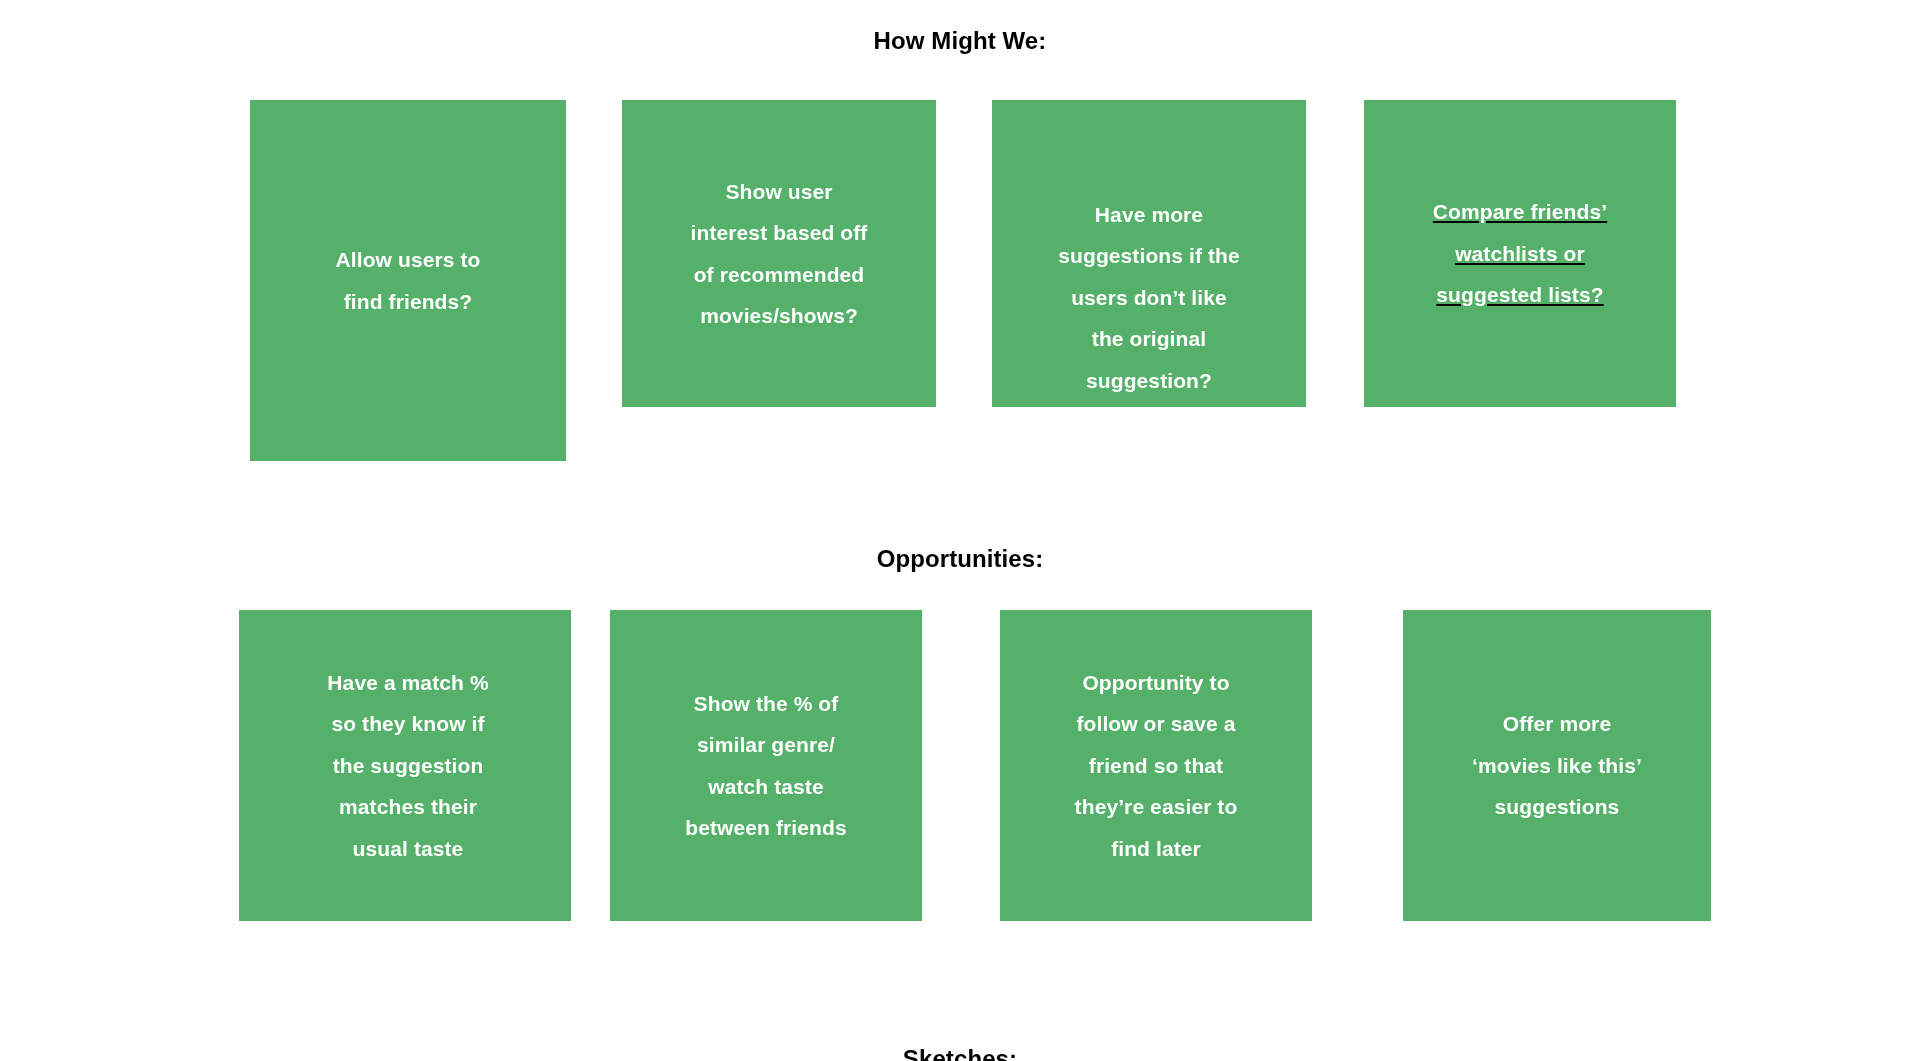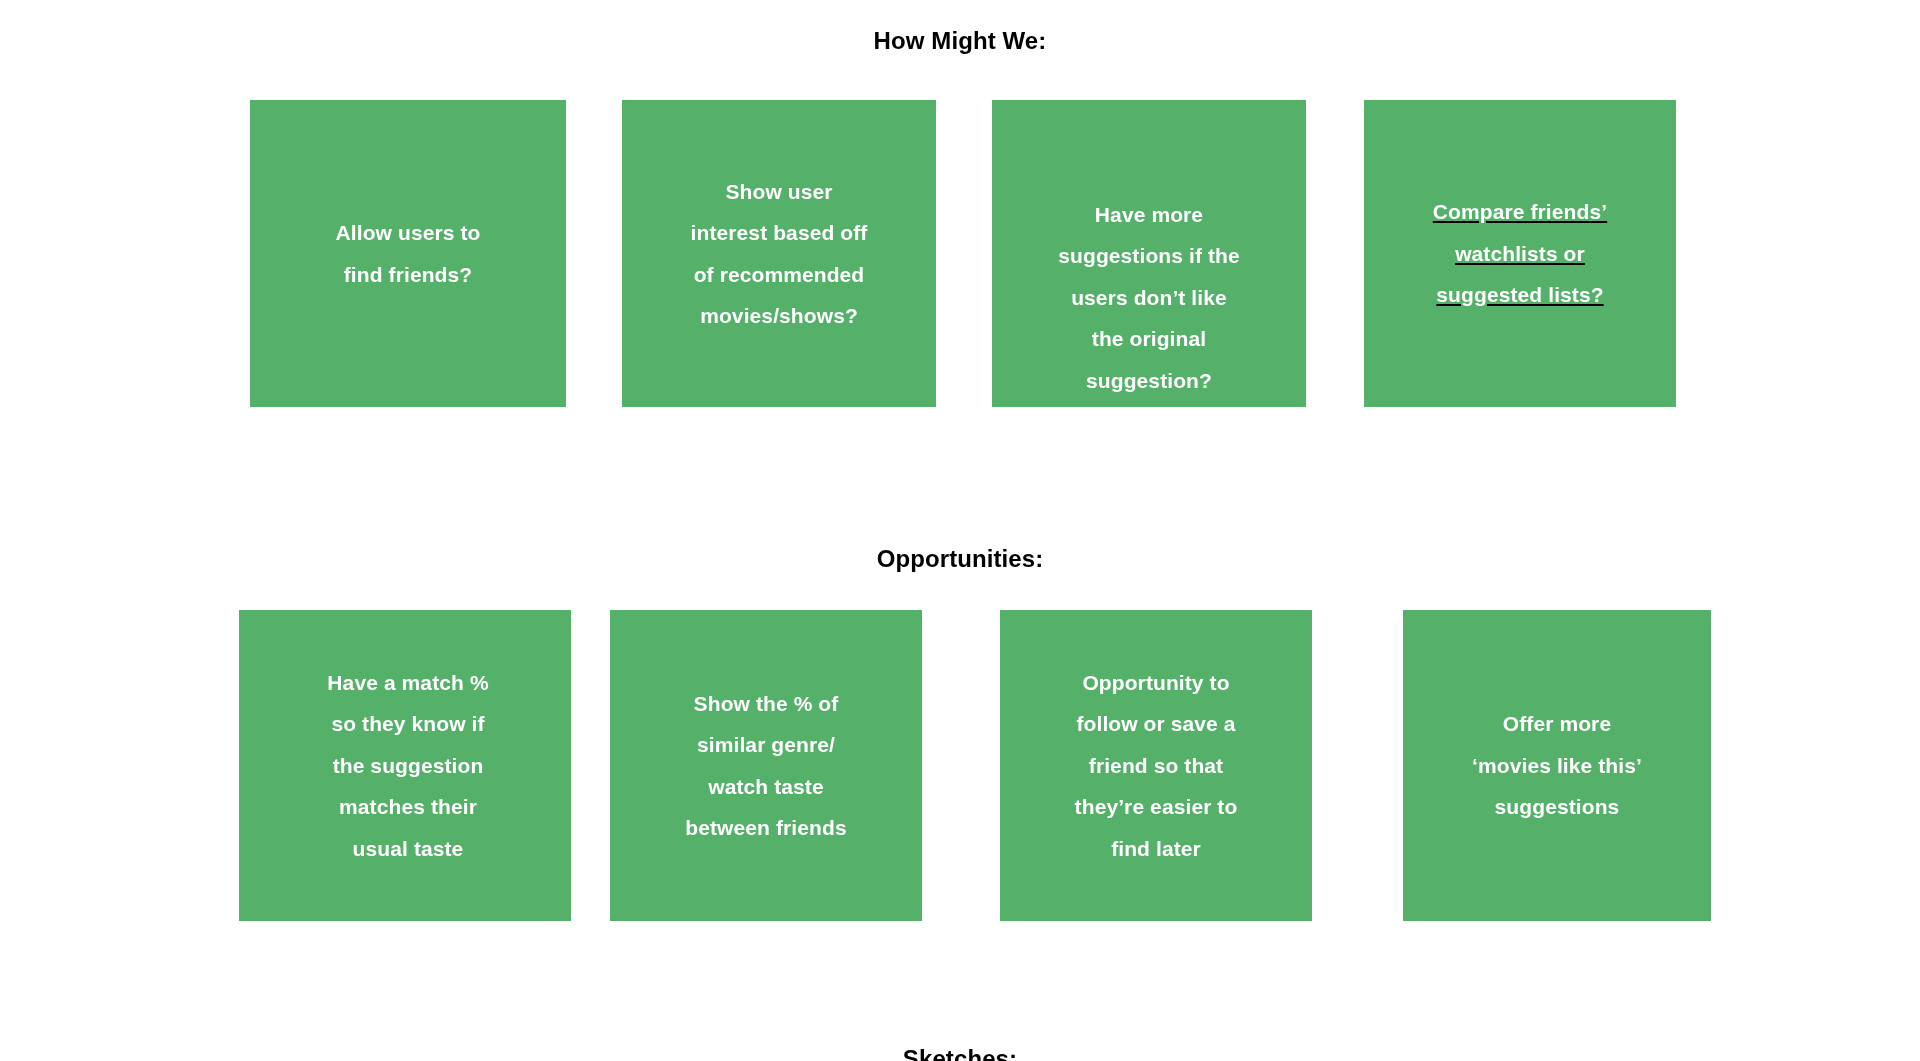--- a/index.html
+++ b/index.html
@@ -56,21 +56,21 @@
     color: #ffffff;
     font-size: 21px;
     font-weight: bold;
     line-height: 41.5px;
     text-align: center;
     white-space: pre-line;
     letter-spacing: 0.1px;
   }
 
   
-  #row-hmw .card:nth-child(1) { left: 250px;  top: 0px; width: 316px; height: 307px; }
+  #row-hmw .card:nth-child(1) { left: 250px;  top: 0px; width: 316px; height: 361px; }
   #row-hmw .card:nth-child(2) { left: 622px;  top: 0px; width: 314px; height: 307px; }
   #row-hmw .card:nth-child(3) { left: 992px;  top: 0px; width: 314px; height: 307px; align-items: flex-end; }
   #row-hmw .card:nth-child(4) { left: 1364px; top: 0px; width: 312px; height: 307px; text-decoration: underline; }
 
   
   #row-opps .card:nth-child(1) { left: 239px;  top: 0px; width: 332px; height: 311px; padding-left: 16px; }
   #row-opps .card:nth-child(2) { left: 610px;  top: 0px; width: 312px; height: 311px; }
   #row-opps .card:nth-child(3) { left: 1000px;  top: 0px; width: 312px; height: 311px; }
   #row-opps .card:nth-child(4) { left: 1403px; top: 0px; width: 308px; height: 311px; }
 </style>

